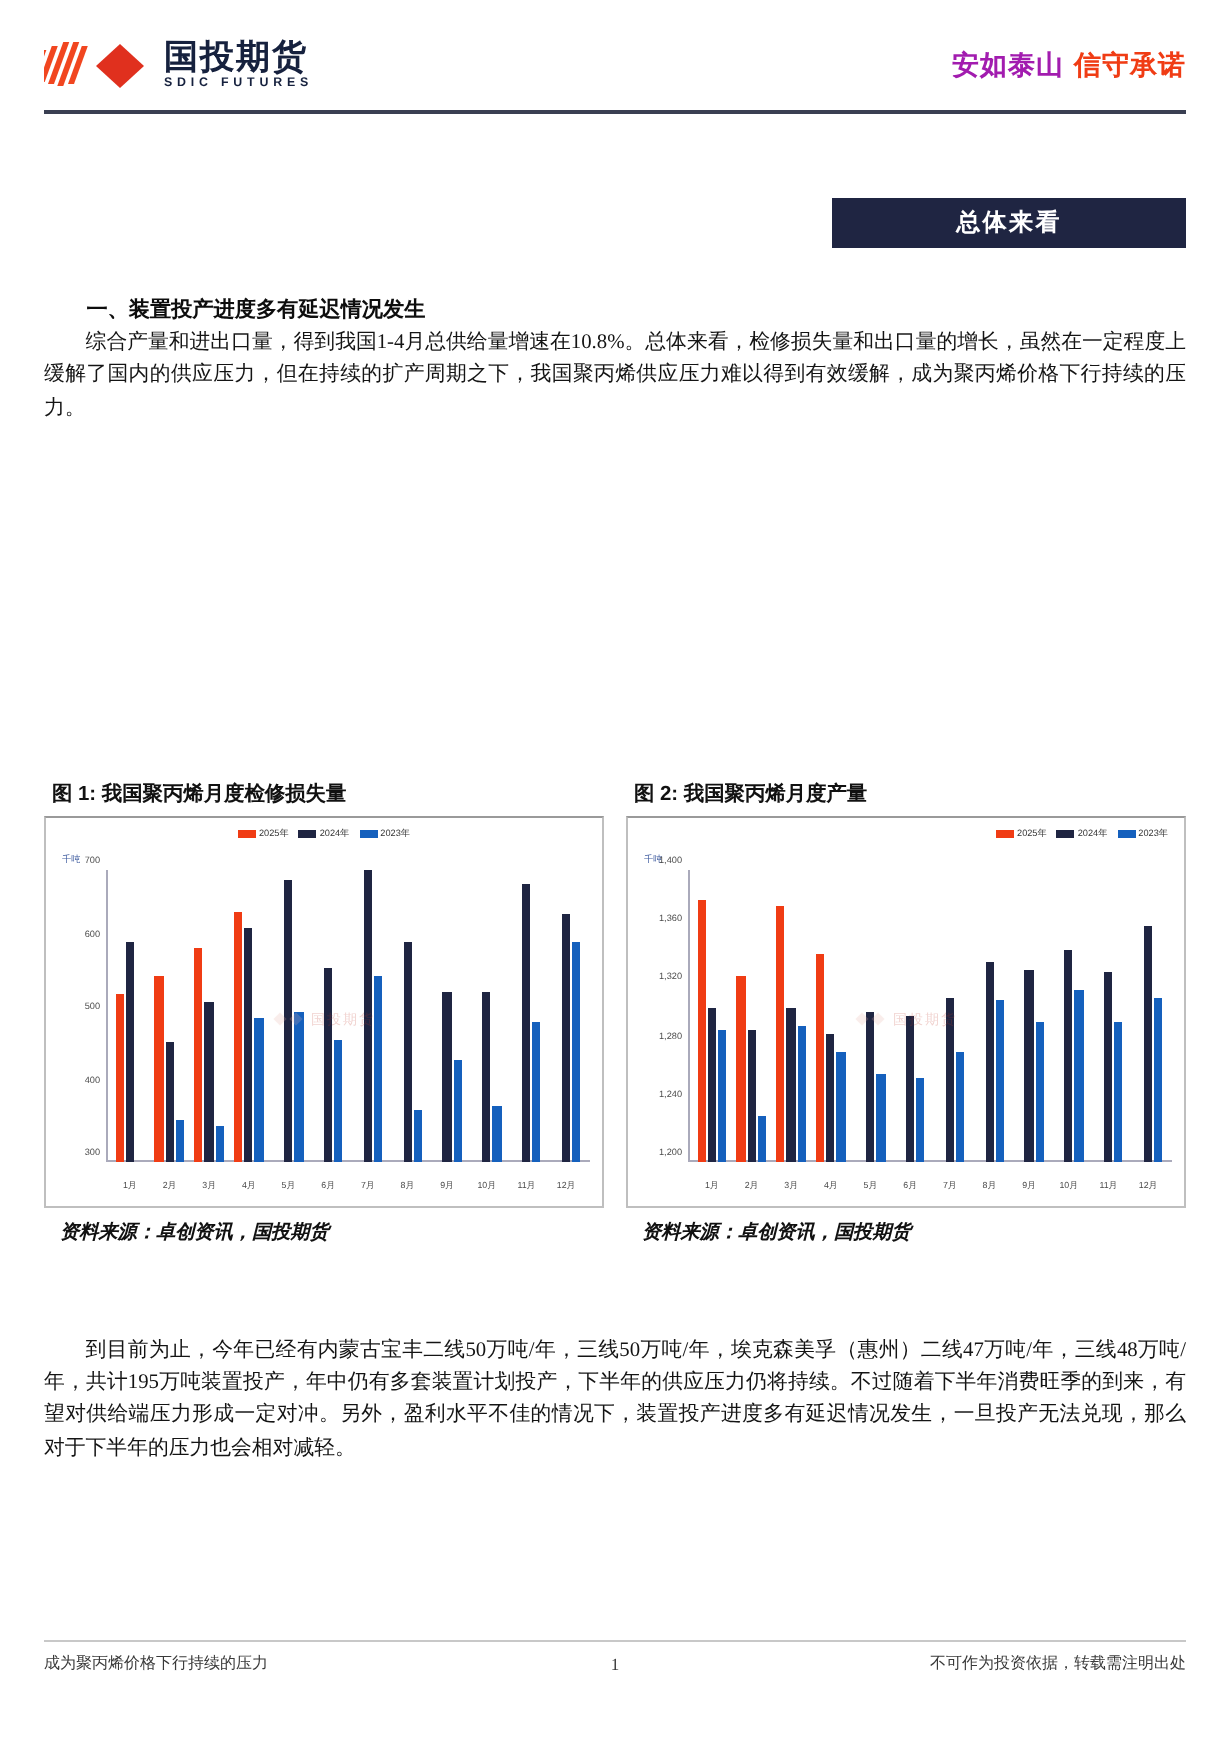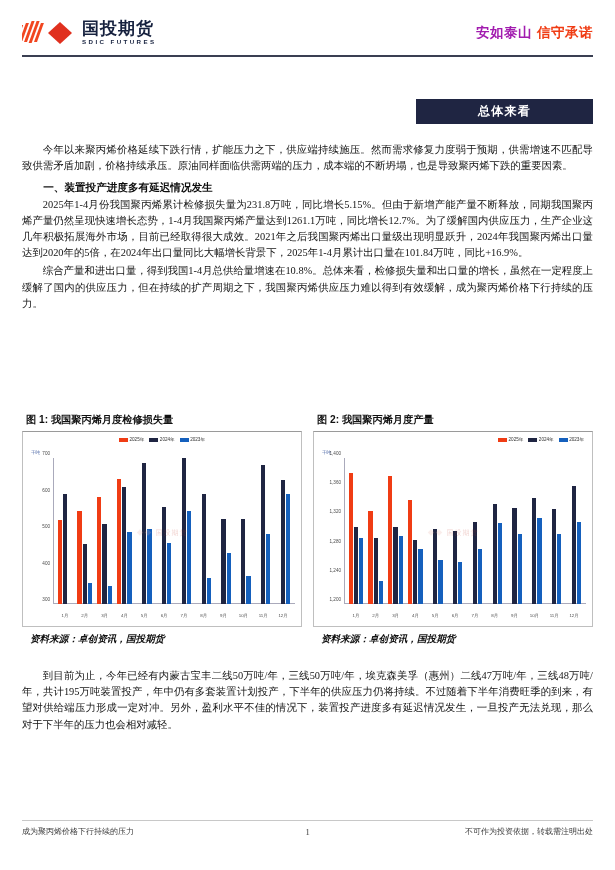--- a/index.html
+++ b/index.html
@@ -71,21 +71,21 @@
     color:#141414;
   }
   h2.section {
     margin:5px 0 1px 0;
     font-family:"Liberation Sans", sans-serif;
     font-weight:bold; font-size:10.6px; line-height:16.2px;
     text-indent:2em; color:#0d0d0d;
   }
 
   
-  .figs { position:absolute; left:22px; top:412px; width:571px; height:245px;
+  .figs { position:absolute; left:22px; top:389px; width:571px; height:245px;
           display:flex; gap:11px; }
   .fig { width:280px; position:relative; }
   .fig-title {
     font-family:"Liberation Sans", sans-serif;
     font-weight:bold; font-size:10.2px; color:#111;
     padding:1px 2px 4px 4px;
   }
   .fig-frame {
     border:1px solid #bfbfbf; border-top:1px solid #9a9a9a;
     height:196px; position:relative; background:#fff;
@@ -190,23 +190,21 @@
     <div class="tagline">
       <span class="t1">安如泰山</span>
       <span class="t2">信守承诺</span>
     </div>
   </div>
   <div class="hrule"></div>
 
   <div class="viewpoint-box">总体来看</div>
 
   <div class="body-area">
-    <p class="para">今年以来聚丙烯价格延续下跌行情，扩能压力之下，供应端持续施压。然而需求修复力度弱于预期，供需增速不匹配导致供需矛盾加剧，价格持续承压。原油同样面临供需两端的压力，成本端的不断坍塌，也是导致聚丙烯下跌的重要因素。</p>
     <h2 class="section">一、装置投产进度多有延迟情况发生</h2>
-    <p class="para">2025年1-4月份我国聚丙烯累计检修损失量为231.8万吨，同比增长5.15%。但由于新增产能产量不断释放，同期我国聚丙烯产量仍然呈现快速增长态势，1-4月我国聚丙烯产量达到1261.1万吨，同比增长12.7%。为了缓解国内供应压力，生产企业这几年积极拓展海外市场，目前已经取得很大成效。2021年之后我国聚丙烯出口量级出现明显跃升，2024年我国聚丙烯出口量达到2020年的5倍，在2024年出口量同比大幅增长背景下，2025年1-4月累计出口量在101.84万吨，同比+16.9%。</p>
     <p class="para">综合产量和进出口量，得到我国1-4月总供给量增速在10.8%。总体来看，检修损失量和出口量的增长，虽然在一定程度上缓解了国内的供应压力，但在持续的扩产周期之下，我国聚丙烯供应压力难以得到有效缓解，成为聚丙烯价格下行持续的压力。</p>
   </div>
 
   <div class="figs">
 
     <div class="fig">
       <div class="fig-title">
         <span>图 1:</span>
         <span>我国聚丙烯月度检修损失量</span>
       </div>

